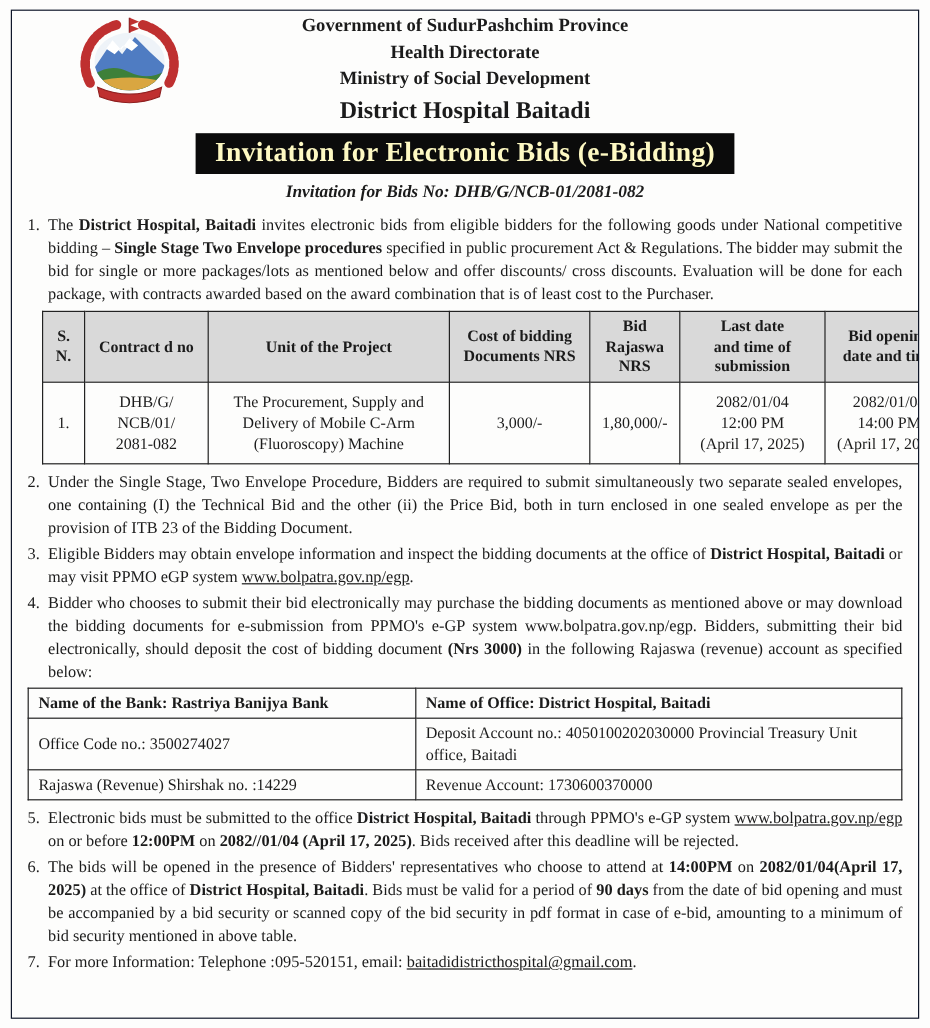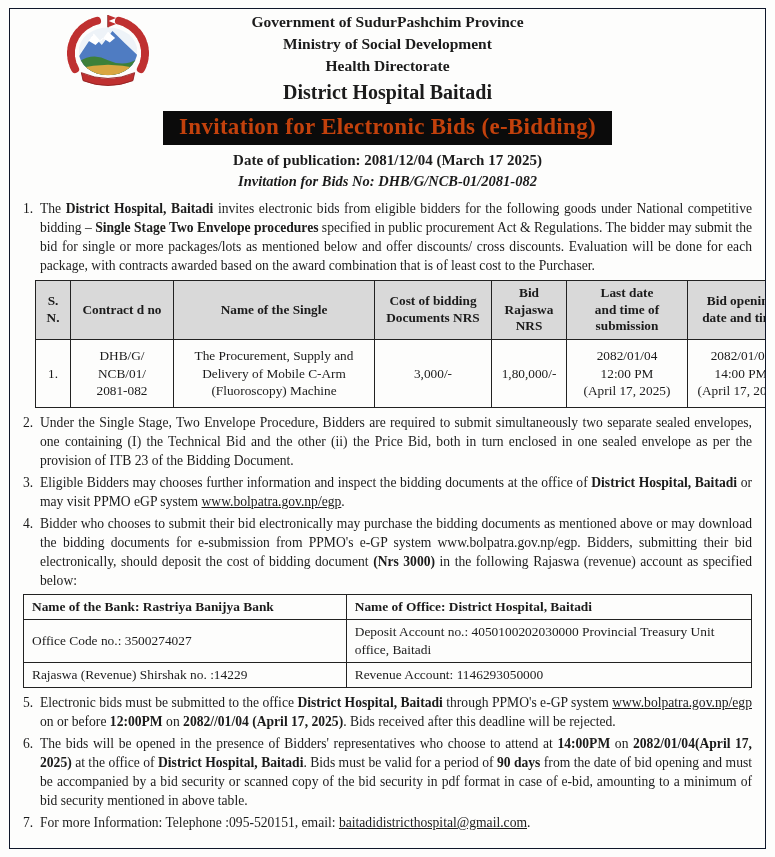--- a/index.html
+++ b/index.html
@@ -13,21 +13,21 @@
     border:1px solid #0f172a; height:100%; box-sizing:border-box;
     padding:2px 13px 4px 13px; overflow:hidden;
   }
 
   
   header { position:relative; text-align:center; }
   .logo { position:absolute; left:38px; top:3px; width:94px; height:80px; }
   .org-line { font-weight:bold; font-size:15.5px; line-height:1.42; }
   .hospital { font-weight:bold; font-size:20px; line-height:1.3; margin-top:2px; }
   .banner {
-    background:#0b0b0b; color:#c2410c; font-weight:bold; font-size:23px;
+    background:#0b0b0b; color:#fef9c3; font-weight:bold; font-size:23px;
     display:table; margin:6px auto 5px auto; padding:3px 16px 5px 16px;
     letter-spacing:.3px;
   }
   .pub-line { font-weight:bold; font-size:15px; line-height:1.4; }
   .bidno-line { font-weight:bold; font-style:italic; font-size:14.5px; line-height:1.45; margin-bottom:7px; }
 
   
   .clause {
     position:relative; padding-left:17px; text-align:justify;
     font-size:13.6px; line-height:1.4; margin:3px 0;
@@ -83,44 +83,43 @@
             <path d="M17,54 Q33,43 50,52 Q67,60 83,51 L83,69 L17,69 Z" fill="#3e8039"></path>
             <path d="M17,61 Q50,53 83,61 L83,69 L17,69 Z" fill="#d9a641"></path>
           </g>
           <path d="M20,66 Q50,79 80,66 L78,75 Q50,86 22,75 Z" fill="#bf3030" stroke="#8f1f1f" stroke-width="1"></path>
           <line x1="50" y1="1" x2="50" y2="15" stroke="#7a2020" stroke-width="1.6"></line>
           <path d="M50,1 L59,4.6 L50,8.2 Z" fill="#bf3030"></path>
           <path d="M50,7.6 L59,11.2 L50,14.8 Z" fill="#bf3030"></path>
         </svg>
       </div>
       <div class="org-line">Government of SudurPashchim Province</div>
+      <div class="org-line">Health Directorate</div>
       <div class="org-line">Ministry of Social Development</div>
-      <div class="org-line">Health Directorate</div>
       <div class="hospital">District Hospital Baitadi</div>
       <div class="banner">
         <span>Invitation for Electronic Bids (e-Bidding)</span>
       </div>
-      <div class="pub-line">Date of publication: 2081/12/04 (March 17 2025)</div>
       <div class="bidno-line">Invitation for Bids No: DHB/G/NCB-01/2081-082</div>
     </header>
 
     <main>
 
       <div class="clause">
         <span class="clause-num">1.</span>
         <span class="clause-text"><span>The </span><span class="b">District Hospital, Baitadi</span><span> invites electronic bids from eligible bidders for the following goods under National competitive bidding – </span><span class="b">Single Stage Two Envelope procedures</span><span> specified in public procurement Act &amp; Regulations. The bidder may submit the bid for single or more packages/lots as mentioned below and offer discounts/ cross discounts. Evaluation will be done for each package, with contracts awarded based on the award combination that is of least cost to the Purchaser.</span></span>
       </div>
 
       <table class="bid-table">
         <thead>
           <tr>
             <th class="c1">S.
 N.</th>
             <th class="c2">Contract d no</th>
-            <th class="c3">Name of the Single</th>
+            <th class="c3">Unit of the Project</th>
             <th class="c4">Cost of bidding
 Documents NRS</th>
             <th class="c5">Bid
 Rajaswa
 NRS</th>
             <th class="c6">Last date
 and time of
 submission</th>
             <th class="c7">Bid opening
 date and time</th>
@@ -146,40 +145,40 @@
           </tr>
         </tbody>
       </table>
 
       <div class="clause">
         <span class="clause-num">2.</span>
         <span class="clause-text"><span>Under the Single Stage, Two Envelope Procedure, Bidders are required to submit simultaneously two separate sealed envelopes, one containing (I) the Technical Bid and the other (ii) the Price Bid, both in turn enclosed in one sealed envelope as per the provision of ITB 23 of the Bidding Document.</span></span>
       </div>
       <div class="clause">
         <span class="clause-num">3.</span>
-        <span class="clause-text"><span>Eligible Bidders may chooses further information and inspect the bidding documents at the office of </span><span class="b">District Hospital, Baitadi</span><span> or may visit PPMO eGP system </span><span class="u">www.bolpatra.gov.np/egp</span><span>.</span></span>
+        <span class="clause-text"><span>Eligible Bidders may obtain envelope information and inspect the bidding documents at the office of </span><span class="b">District Hospital, Baitadi</span><span> or may visit PPMO eGP system </span><span class="u">www.bolpatra.gov.np/egp</span><span>.</span></span>
       </div>
       <div class="clause">
         <span class="clause-num">4.</span>
         <span class="clause-text"><span>Bidder who chooses to submit their bid electronically may purchase the bidding documents as mentioned above or may download the bidding documents for e-submission from PPMO's e-GP system www.bolpatra.gov.np/egp. Bidders, submitting their bid electronically, should deposit the cost of bidding document </span><span class="b">(Nrs 3000)</span><span> in the following Rajaswa (revenue) account as specified below:</span></span>
       </div>
 
       <table class="bank-table">
         <tbody>
           <tr>
             <td class="bc1"><span class="b">Name of the Bank: Rastriya Banijya Bank</span></td>
             <td><span class="b">Name of Office: District Hospital, Baitadi</span></td>
           </tr>
           <tr>
             <td class="bc1"><span>Office Code no.: 3500274027</span></td>
             <td><span>Deposit Account no.: 4050100202030000 Provincial Treasury Unit office, Baitadi</span></td>
           </tr>
           <tr>
             <td class="bc1"><span>Rajaswa (Revenue) Shirshak no. :14229</span></td>
-            <td><span>Revenue Account: 1146293050000</span></td>
+            <td><span>Revenue Account: 1730600370000</span></td>
           </tr>
         </tbody>
       </table>
 
       <div class="clause">
         <span class="clause-num">5.</span>
         <span class="clause-text"><span>Electronic bids must be submitted to the office </span><span class="b">District Hospital, Baitadi</span><span> through PPMO's e-GP system </span><span class="u">www.bolpatra.gov.np/egp</span><span> on or before </span><span class="b">12:00PM</span><span> on </span><span class="b">2082//01/04 (April 17, 2025)</span><span>. Bids received after this deadline will be rejected.</span></span>
       </div>
       <div class="clause">
         <span class="clause-num">6.</span>

